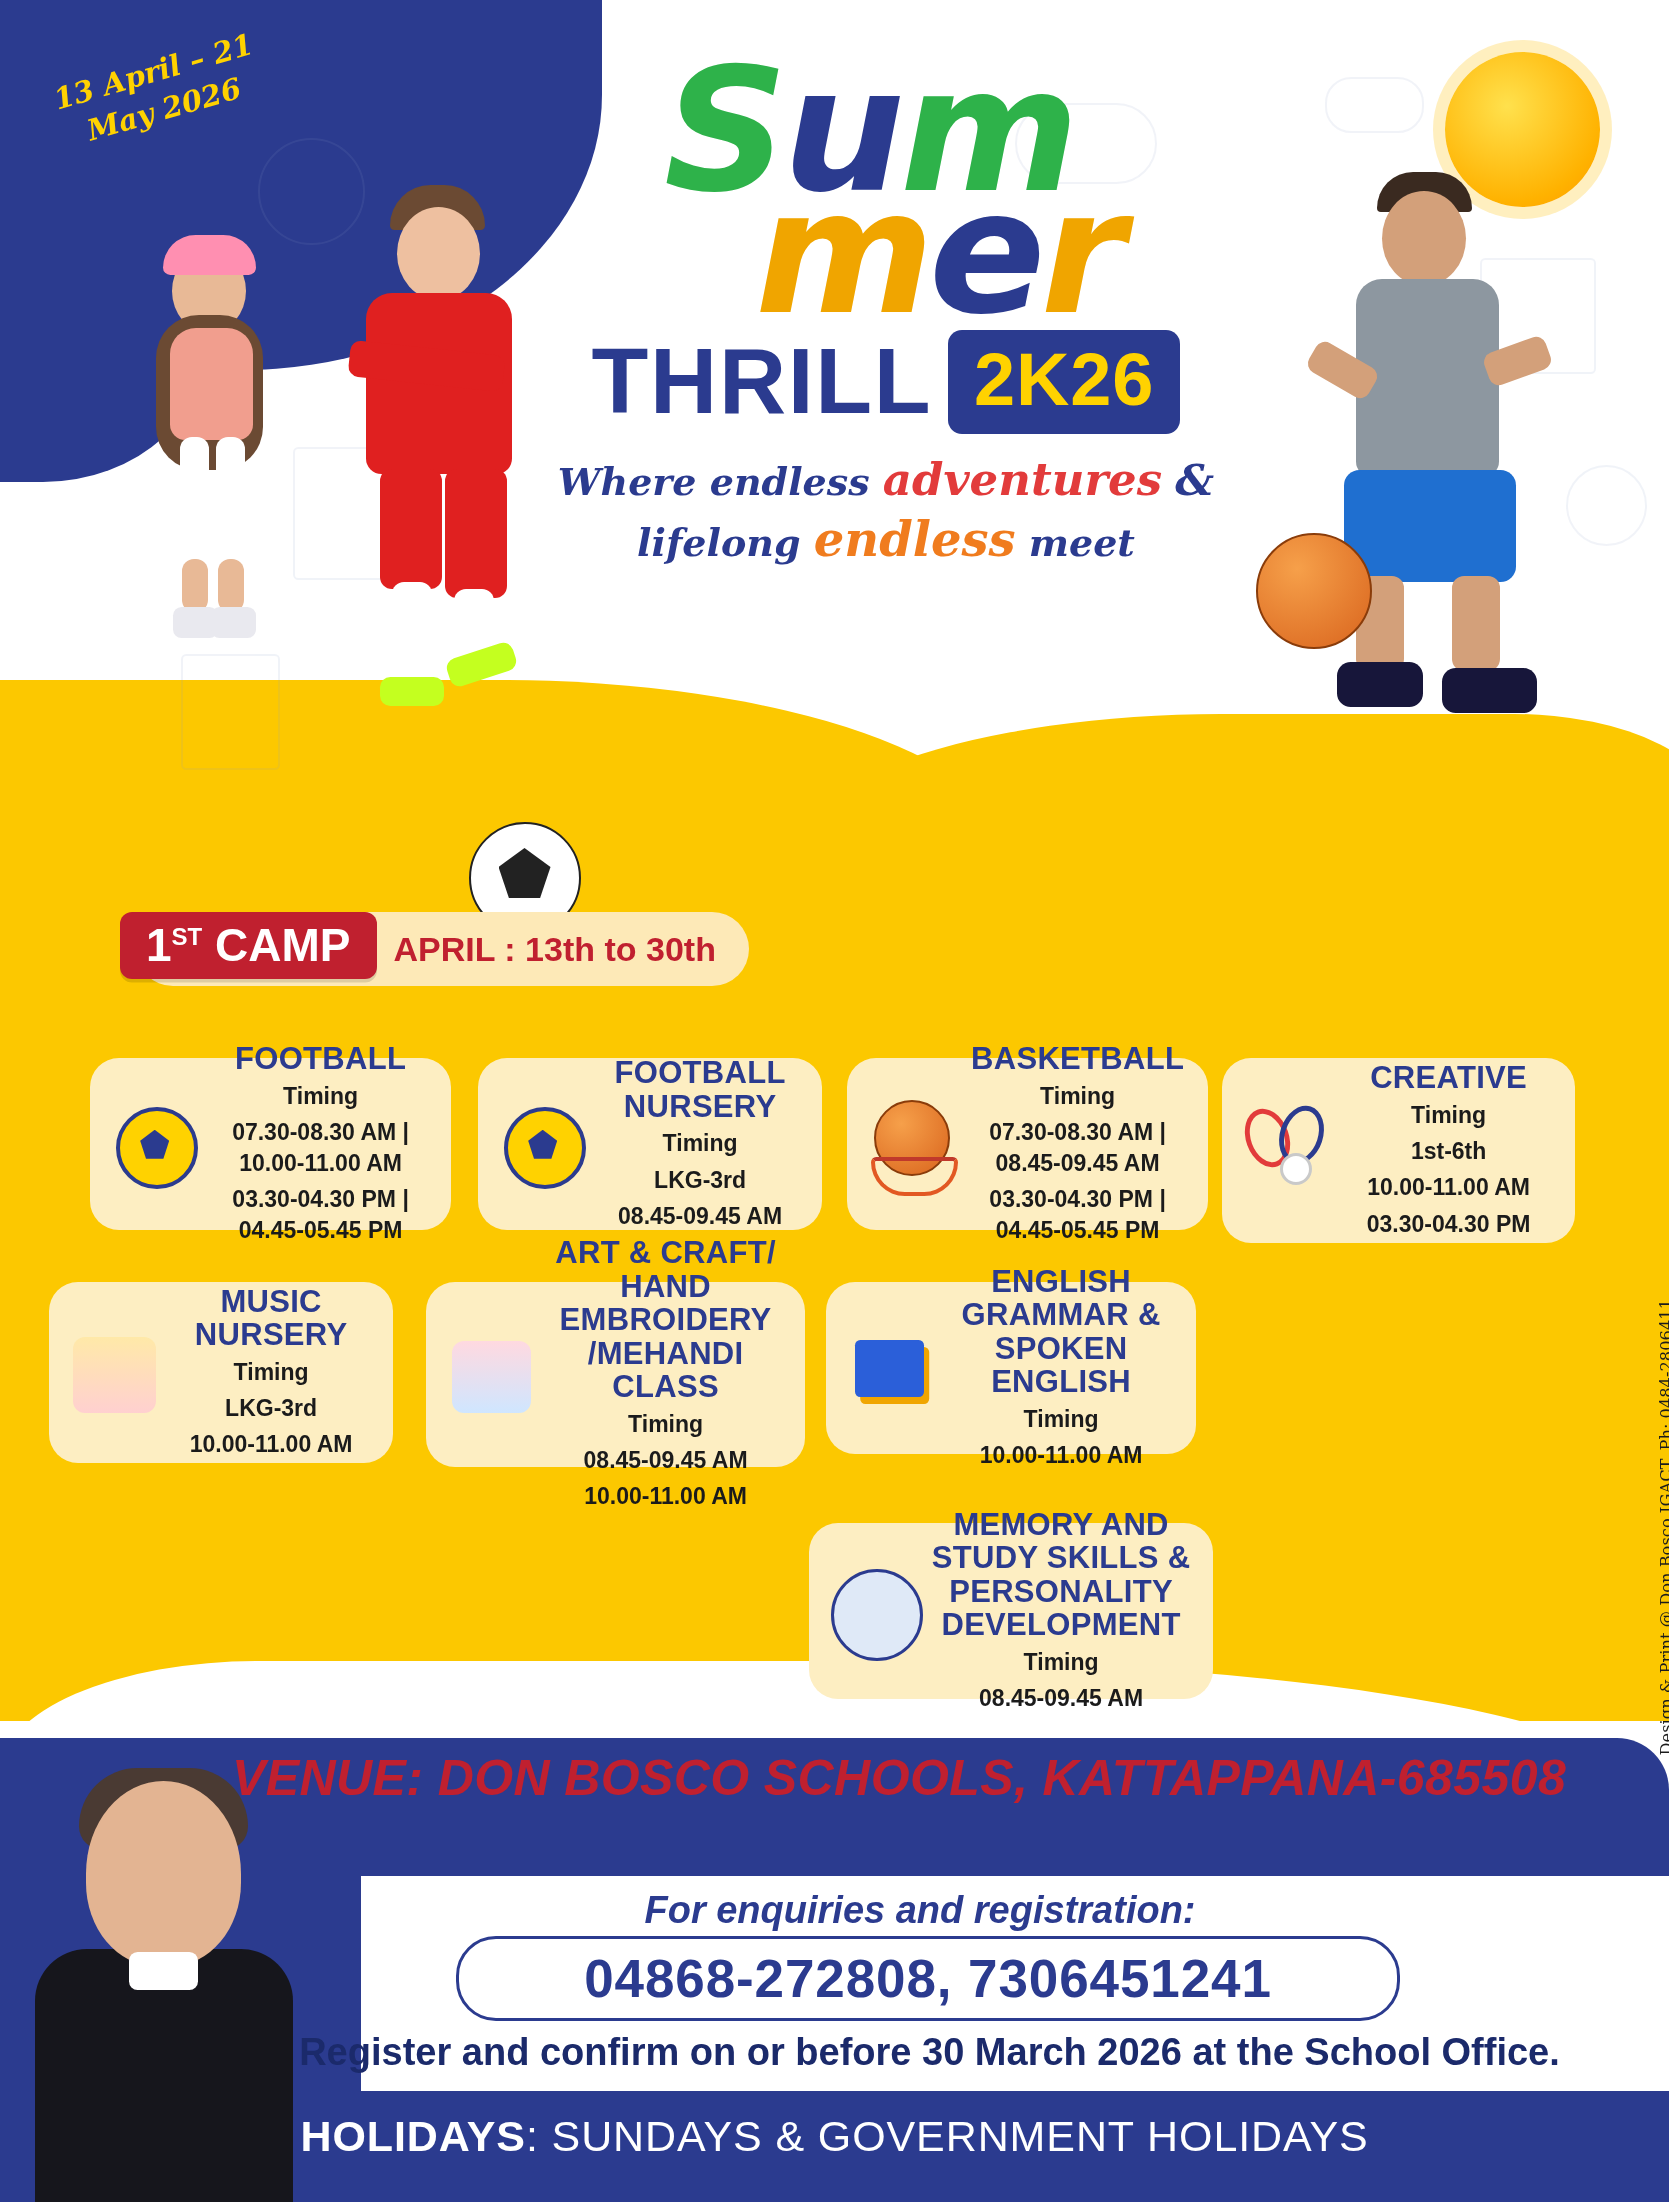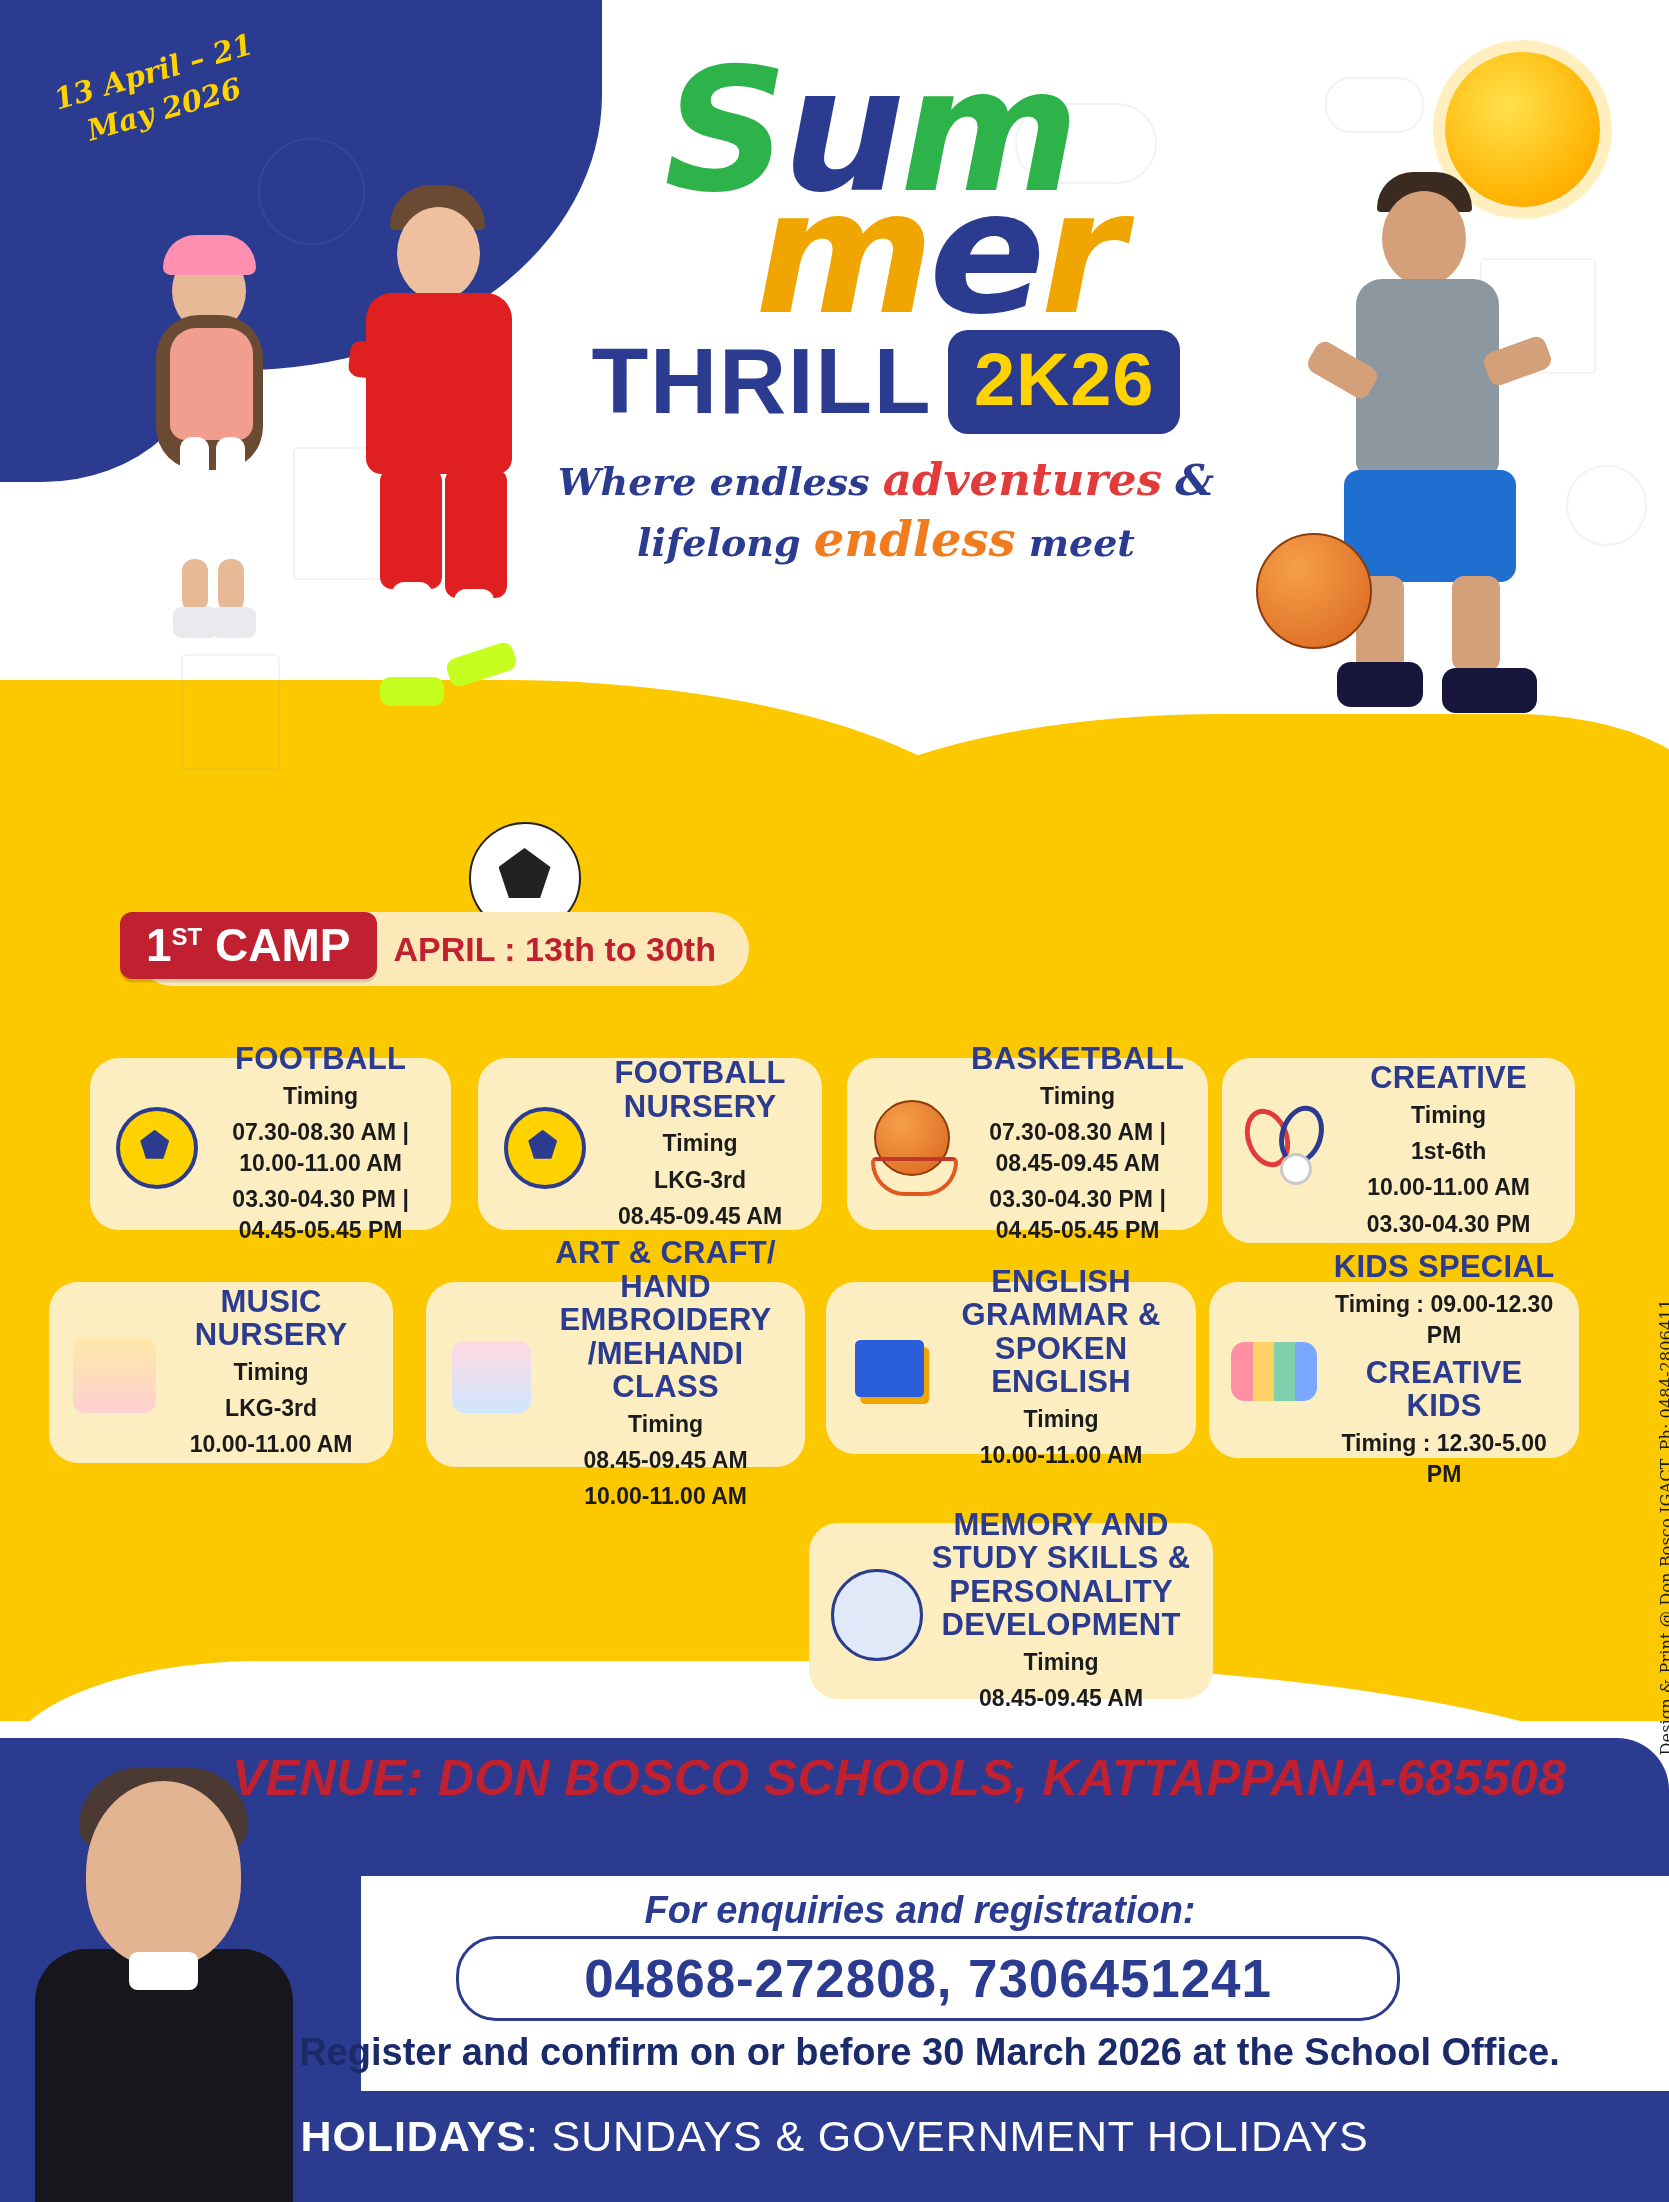--- a/index.html
+++ b/index.html
@@ -74,21 +74,21 @@
   .m2{color:#f0a500;}.e2{color:#2b3b8f;}.r2{color:#f0a500;}
   .sum-line{margin-left:-34px;}
   .mer-line{margin-top:-19px;margin-left:103px;}
   .thrill-row{margin-top:5.2px;display:flex;align-items:center;justify-content:center;gap:15.5px;}
   .thrill{
     font-family:"Liberation Sans",sans-serif;font-weight:bold;color:#2b3b8f;
     font-size:93px;letter-spacing:1.7px;
   }
   .k26{
     background:#2b3b8f;color:#ffd200;font-weight:bold;font-size:74px;
-    padding:6.9px 26px 12px;border-radius:20px;letter-spacing:0.9px;
+    padding:6.9px 26px 12px;border-radius:14px;letter-spacing:0.9px;
   }
   .tagline{
     margin-top:17px;font-family:"DejaVu Serif",serif;font-style:italic;
     color:#2b3b8f;font-size:38px;line-height:1.25;font-weight:bold;
   }
   .tag-red{color:#e23b3b;font-size:45px;}
   .tag-orange{color:#f07c1e;font-size:48px;}
   .tag-amp{color:#2b3b8f;font-size:43px;}
 
   
@@ -420,31 +420,20 @@
     <div class="ico">
         <div class="ico-book"></div>
       </div>
     <div class="txt">
       <div class="c-title">ENGLISH GRAMMAR &amp; SPOKEN ENGLISH</div>
       <div class="c-sub">Timing</div>
       <div class="c-sub">10.00-11.00 AM</div>
     </div>
   </div>
 
-  <div class="card" style="left:1209px;top:1282px;width:370px;height:176px;">
-    <div class="ico">
-        <div class="ico-kids"></div>
-      </div>
-    <div class="txt">
-      <div class="c-title">KIDS SPECIAL</div>
-      <div class="c-sub">Timing : 09.00-12.30 PM</div>
-      <div class="c-title" style="margin-top:5.2px;">CREATIVE KIDS</div>
-      <div class="c-sub">Timing : 12.30-5.00 PM</div>
-    </div>
-  </div>
 
   <div class="card" style="left:809px;top:1523px;width:404px;height:176px;">
     <div class="ico">
         <div class="ico-circle"></div>
       </div>
     <div class="txt">
       <div class="c-title">MEMORY AND STUDY SKILLS &amp; PERSONALITY DEVELOPMENT</div>
       <div class="c-sub">Timing</div>
       <div class="c-sub">08.45-09.45 AM</div>
     </div>

